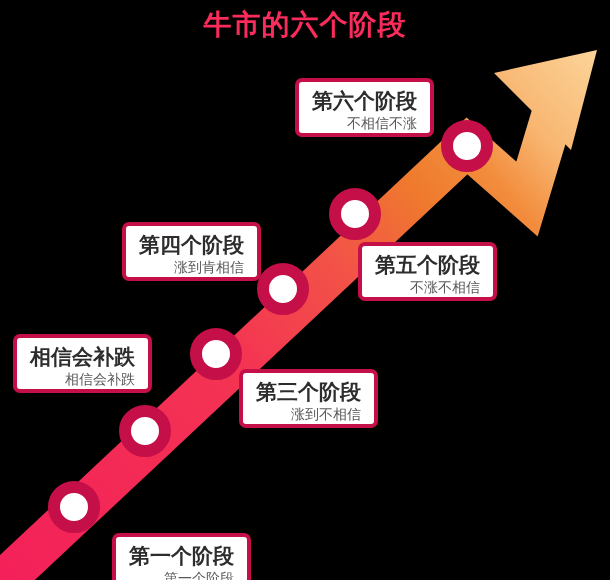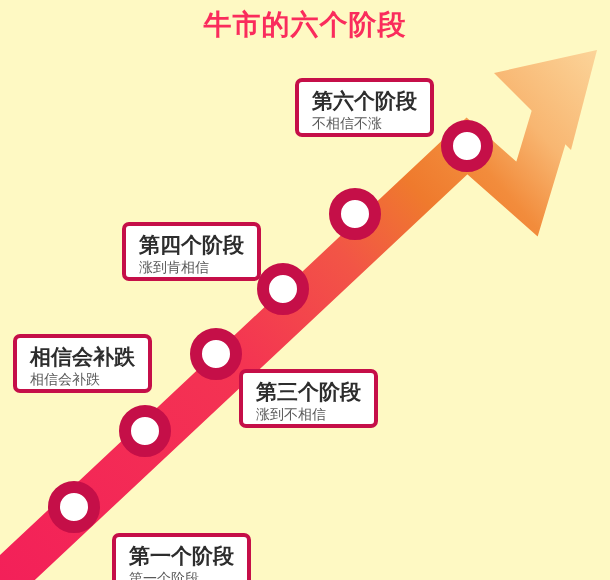--- a/index.html
+++ b/index.html
@@ -1,36 +1,36 @@
 <!DOCTYPE html>
 <html><head>
 <meta charset="utf-8">
 <style>
   html,body{margin:0;padding:0;background:#ffffff;}
   .canvas{
     position:relative;
     width:610px;height:580px;
     overflow:hidden;
-    background:#fef9c3;
+    background:#000000;
     font-family:"Liberation Sans","DejaVu Sans",sans-serif;
   }
   .arrow-svg{position:absolute;left:0;top:0;width:610px;height:580px;}
   .page-title{
     position:absolute;left:0;top:6px;width:610px;
     margin:0;text-align:center;
     font-size:28px;font-weight:bold;letter-spacing:1px;
     color:#fa2c5c;
   }
   .stage-box{
     position:absolute;
     background:#ffffff;
     border:4px solid #c50f48;
     border-radius:7px;
     padding:5px 13px 1px 13px;
-    text-align:left;
+    text-align:right;
     white-space:nowrap;
     line-height:1.3;
   }
   .stage-name{font-size:21px;font-weight:bold;color:#2d2d2d;}
   .stage-desc{font-size:14px;font-weight:normal;color:#595959;}
   .b1{left:112px;top:489px;margin-top:44px;}
   .b2{left:13px;top:334px;}
   .b3{left:239px;top:369px;}
   .b4{left:122px;top:222px;}
   .b5{left:358px;top:242px;}
@@ -81,19 +81,23 @@
   <div class="stage-box b4">
     <div class="stage-name">第四个阶段</div>
     <div class="stage-desc">涨到肯相信</div>
   </div>
 
   <div class="stage-box b3">
     <div class="stage-name">第三个阶段</div>
     <div class="stage-desc">涨到不相信</div>
   </div>
 
+  <div class="stage-box b5">
+    <div class="stage-name">第五个阶段</div>
+    <div class="stage-desc">不涨不相信</div>
+  </div>
 
   <div class="stage-box b6">
     <div class="stage-name">第六个阶段</div>
     <div class="stage-desc">不相信不涨</div>
   </div>
 
 </div>
 
 </body></html>

